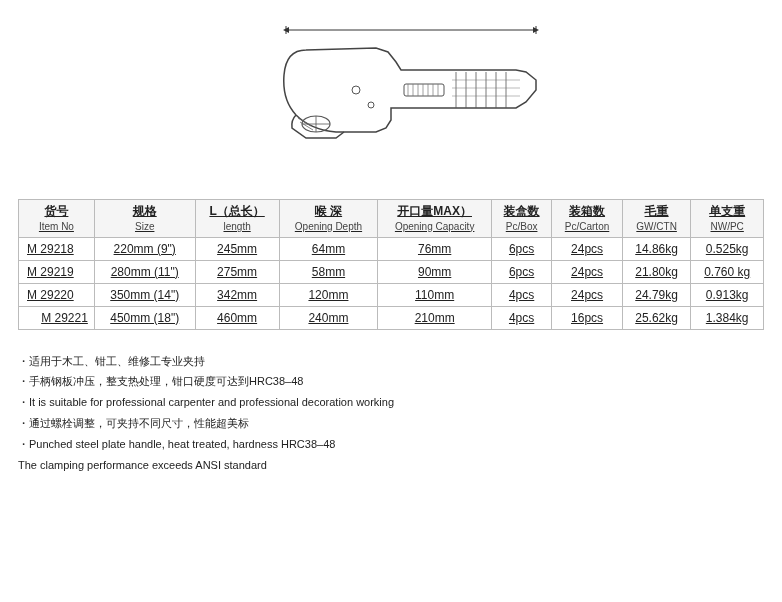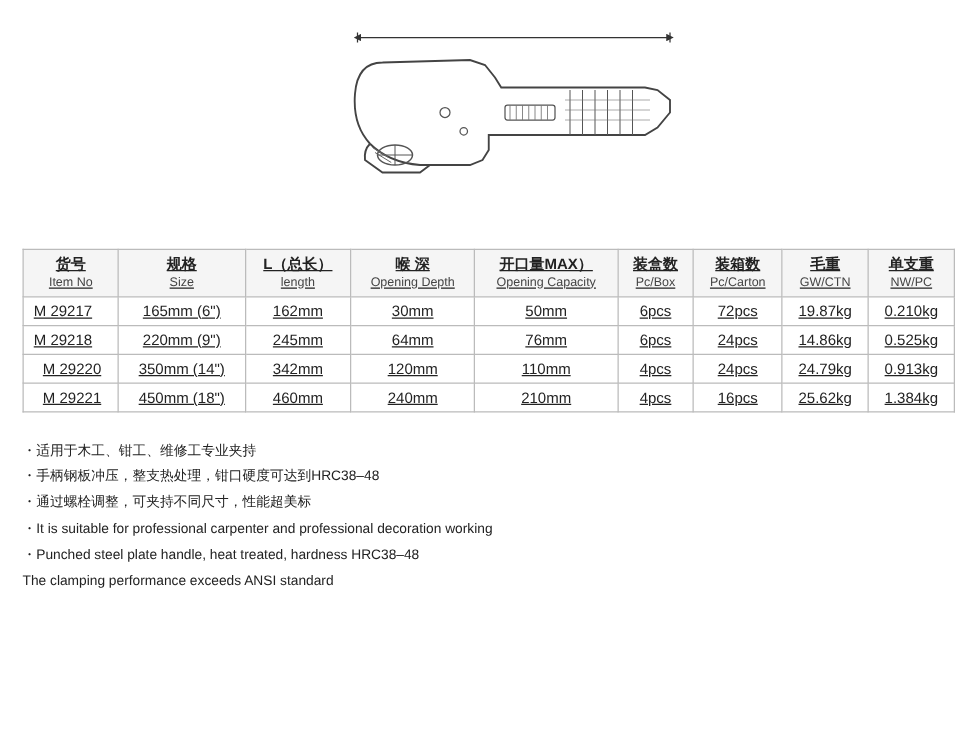--- a/index.html
+++ b/index.html
@@ -165,69 +165,69 @@
             <div class="th-main">毛重</div>
             <div class="th-sub">GW/CTN</div>
           </th>
           <th>
             <div class="th-main">单支重</div>
             <div class="th-sub">NW/PC</div>
           </th>
         </tr>
     </thead>
     <tbody id="table-body">
-    <tr>
-          <td style="text-align: left; padding-left: 8px;">M 29217</td>
-          <td>165mm (6")</td>
-          <td>162mm</td>
-          <td>30mm</td>
-          <td>50mm</td>
-          <td>6pcs</td>
-          <td>72pcs</td>
-          <td>19.87kg</td>
-          <td>0.210kg</td>
-        </tr>
         <tr>
           <td style="text-align: left; padding-left: 8px; margin-left: 38px;">M 29218</td>
           <td>220mm (9")</td>
           <td>245mm</td>
           <td>64mm</td>
           <td>76mm</td>
           <td>6pcs</td>
           <td>24pcs</td>
           <td>14.86kg</td>
           <td>0.525kg</td>
         </tr>
         <tr>
-          <td style="text-align: center; padding-left: 8px;">M 29220</td>
+          <td style="text-align: left; padding-left: 8px;">M 29219</td>
+          <td>280mm (11")</td>
+          <td>275mm</td>
+          <td>58mm</td>
+          <td>90mm</td>
+          <td>6pcs</td>
+          <td>24pcs</td>
+          <td>21.80kg</td>
+          <td>0.760 kg</td>
+        </tr>
+        <tr>
+          <td style="text-align: left; padding-left: 8px;">M 29220</td>
           <td>350mm (14")</td>
           <td>342mm</td>
           <td>120mm</td>
           <td>110mm</td>
           <td>4pcs</td>
           <td>24pcs</td>
           <td>24.79kg</td>
           <td>0.913kg</td>
         </tr>
         <tr>
-          <td style="text-align: center; padding-left: 8px;">M 29221</td>
+          <td style="text-align: right; padding-left: 8px;">M 29221</td>
           <td>450mm (18")</td>
           <td>460mm</td>
           <td>240mm</td>
           <td>210mm</td>
           <td>4pcs</td>
           <td>16pcs</td>
           <td>25.62kg</td>
           <td>1.384kg</td>
         </tr>
       </tbody>
   </table>
 
   <div class="features" id="features-container">
   <p>・适用于木工、钳工、维修工专业夹持</p>
       <p>・手柄钢板冲压，整支热处理，钳口硬度可达到HRC38–48</p>
+      <p>・It is suitable for professional carpenter and professional decoration working</p>
       <p>・通过螺栓调整，可夹持不同尺寸，性能超美标</p>
-      <p>・It is suitable for professional carpenter and professional decoration working</p>
       <p>・Punched steel plate handle, heat treated, hardness HRC38–48</p>
       <p>The clamping performance exceeds ANSI standard</p>
     </div>
 
 </div>
 
 </body></html>

